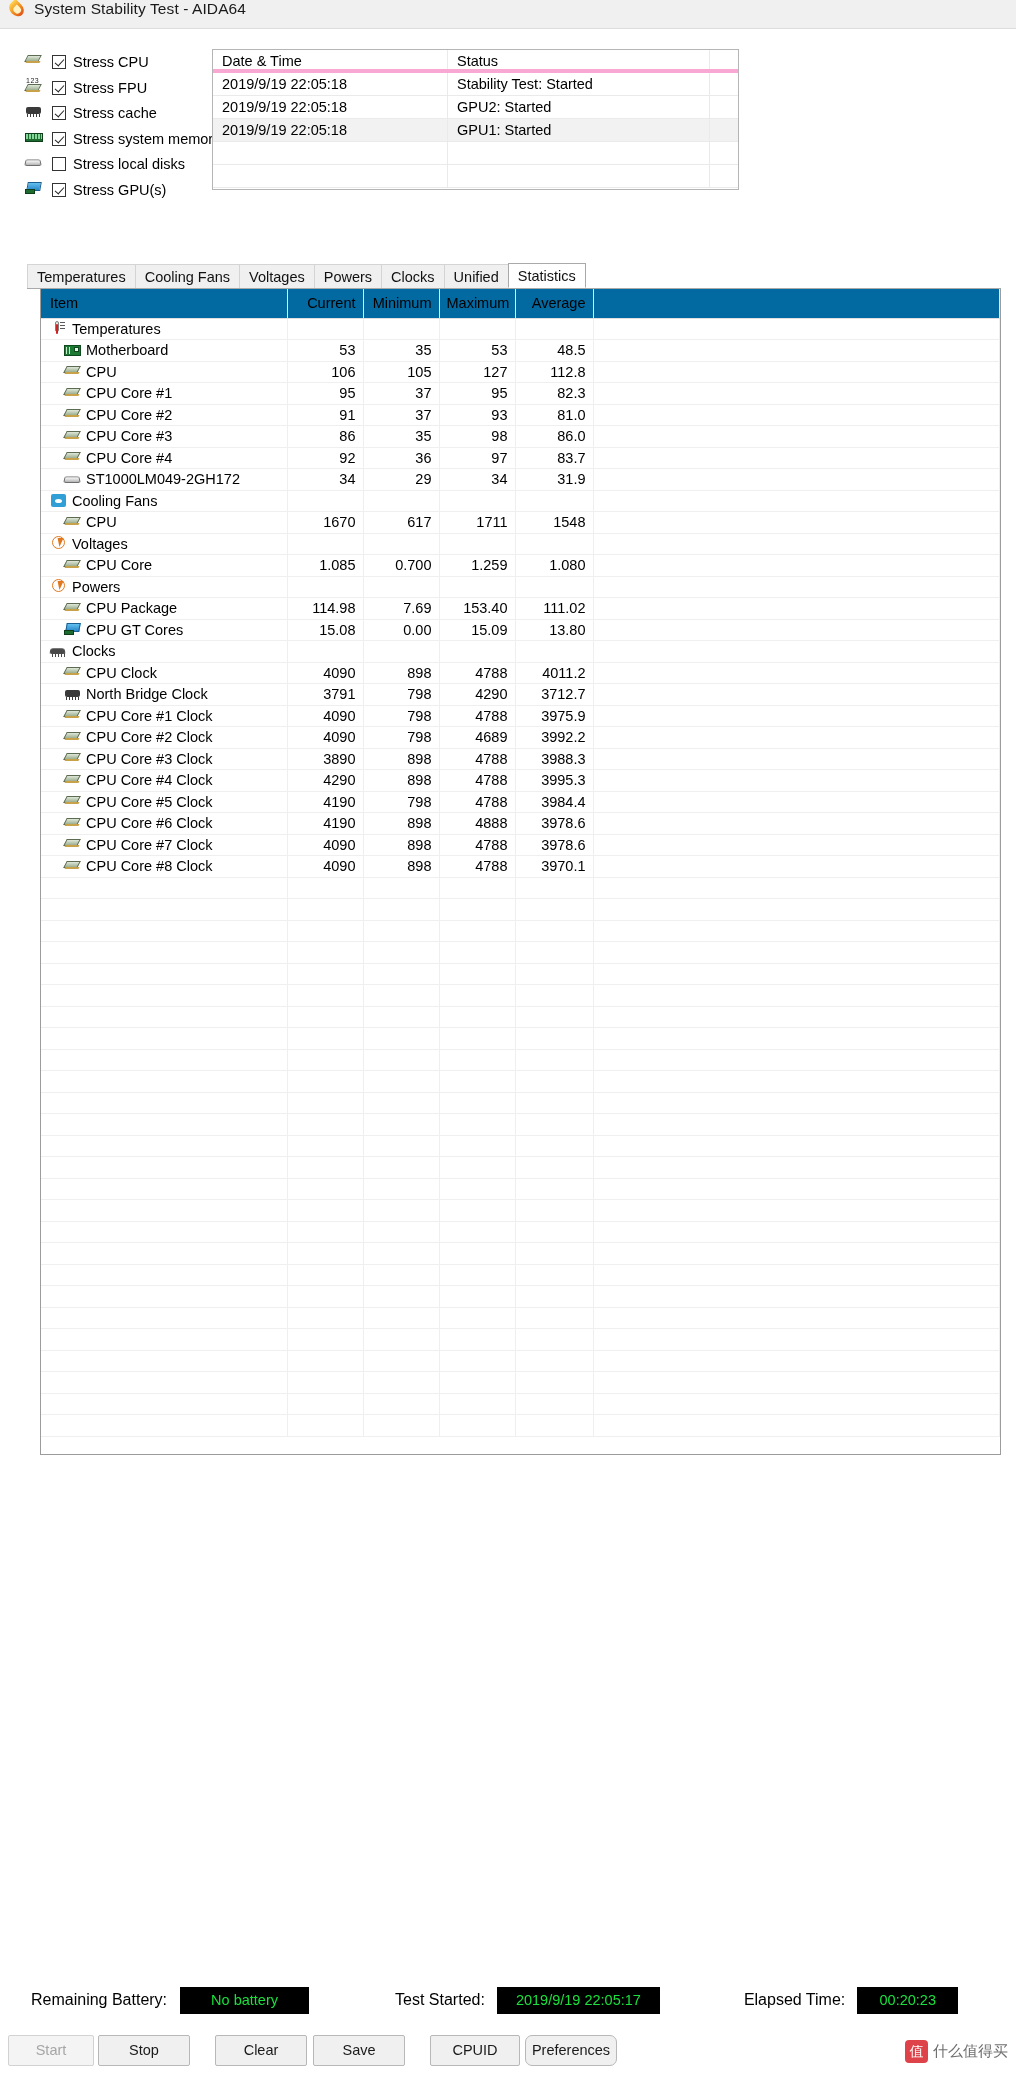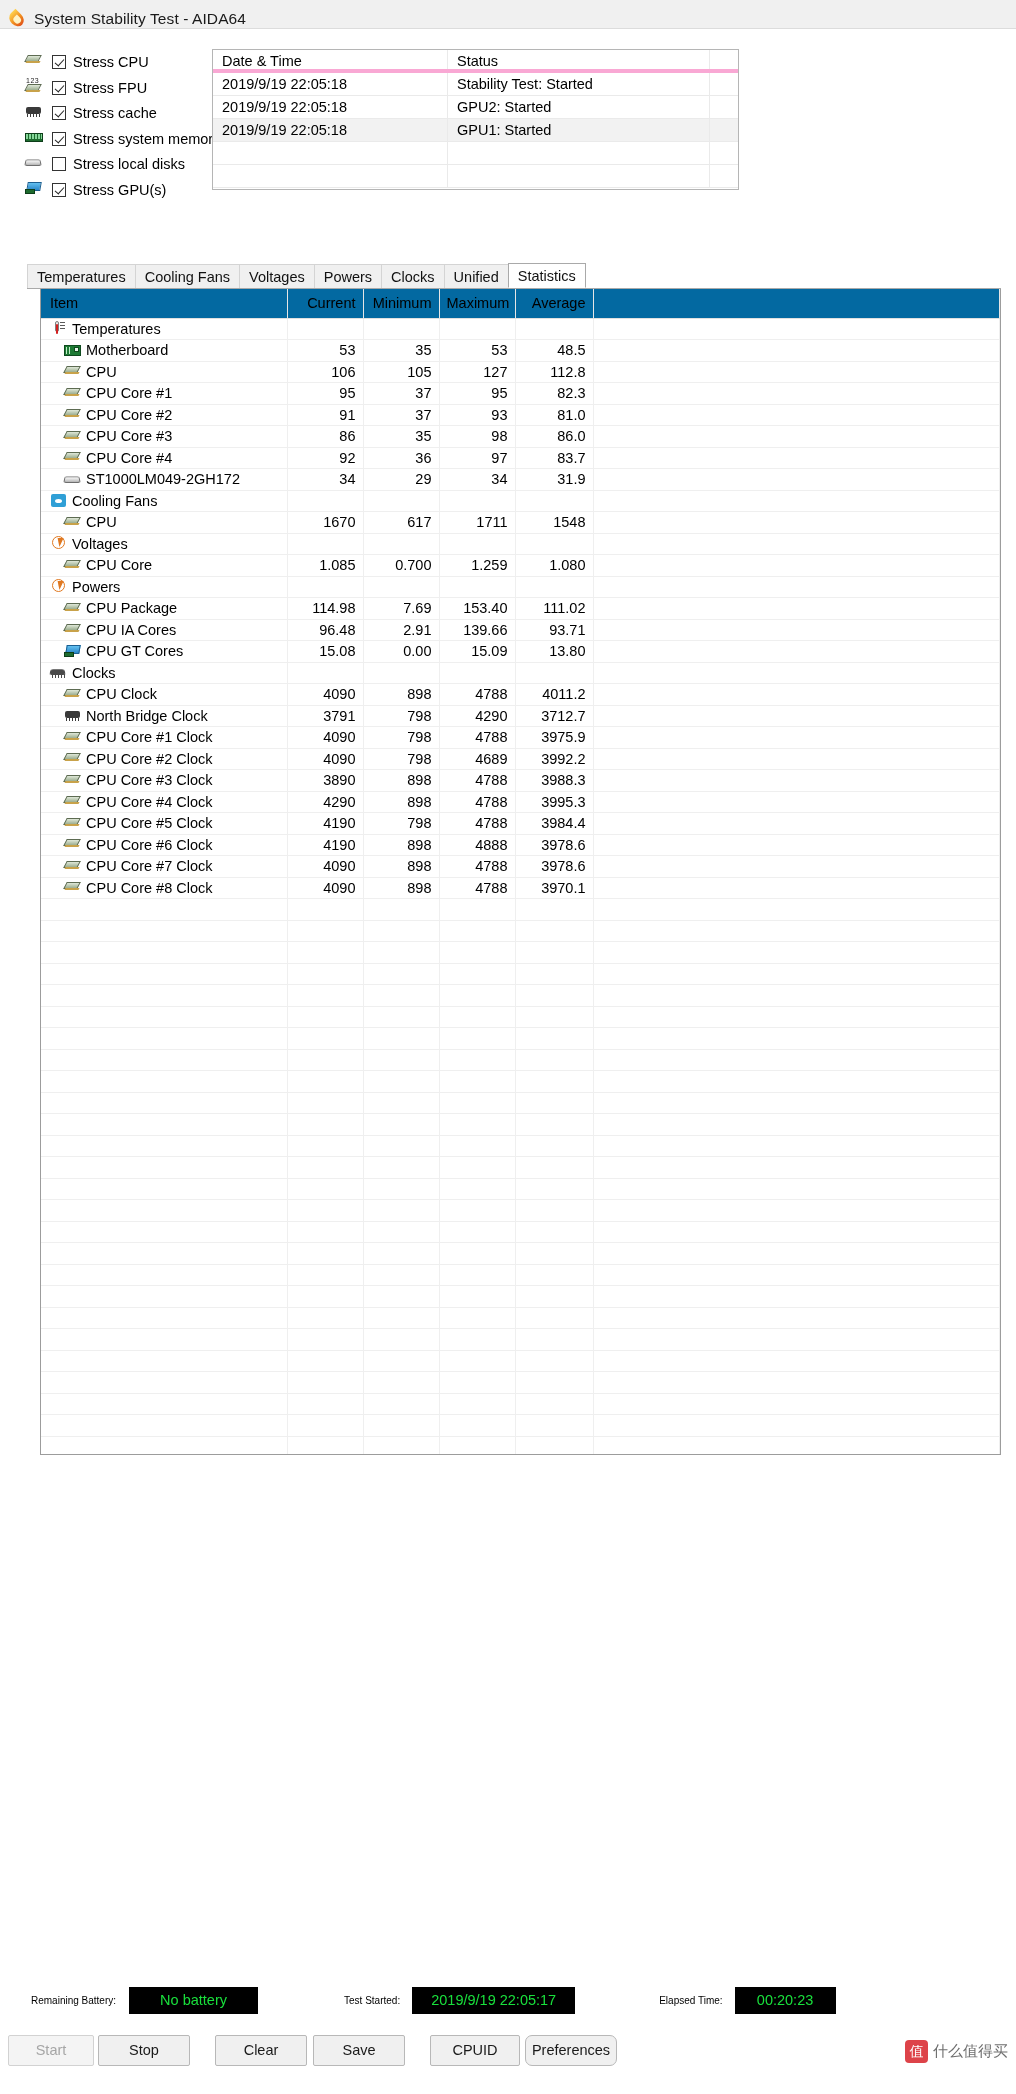--- a/index.html
+++ b/index.html
@@ -10,21 +10,21 @@
     font-size:15px;
     color:#000000;
     overflow:hidden;
     position:relative;
   }
   
   .titlebar{
     height:29px;
     background:#f0f0f0;
     border-bottom:1px solid #dcdcdc;
-    display:flex; align-items:flex-end;
+    display:flex; align-items:flex-start;
     padding-left:8px;
     box-sizing:border-box;
   }
   .title-icon{
     width:18px;height:18px;margin-right:8px;position:relative;flex:none;
   }
   .title-text{font-size:15.5px;color:#1a1a1a;letter-spacing:.1px;}
 
   
   .upper{
@@ -209,21 +209,21 @@
   .ic-clock b{
     position:absolute;left:3px;top:9px;width:13px;height:4px;
     background:repeating-linear-gradient(90deg,#4a4a4a 0 1px,transparent 1px 3px);
   }
 
   
   .statusbar{
     position:absolute; left:0; top:1978px; width:1016px; height:44px;
     display:flex; align-items:center;
   }
-  .sb-label{font-size:10px;white-space:nowrap;}
+  .sb-label{font-size:16px;white-space:nowrap;}
   .sb-value{
     background:#000; color:#19e03c; font-family:"Liberation Sans","DejaVu Sans",sans-serif;
     font-size:14.5px; text-align:center; height:27px; line-height:27px;
     box-sizing:border-box;
   }
 
   
   .buttons{
     position:absolute; left:0; top:2035px; width:1016px; height:45px;
   }
@@ -599,36 +599,20 @@
           </td>
           <td class="t-num">114.98</td>
           <td class="t-num">7.69</td>
           <td class="t-num">153.40</td>
           <td class="t-num">111.02</td>
           <td></td>
         </tr>
         <tr class="lvl1">
           <td class="t-item">
             <div class="cell-in">
-              <span class="ico ic-cpu">
-                <i></i>
-                <b></b>
-              </span>
-              <span>CPU IA Cores</span>
-            </div>
-          </td>
-          <td class="t-num">96.48</td>
-          <td class="t-num">2.91</td>
-          <td class="t-num">139.66</td>
-          <td class="t-num">93.71</td>
-          <td></td>
-        </tr>
-        <tr class="lvl1">
-          <td class="t-item">
-            <div class="cell-in">
               <span class="ico ic-gpu">
                 <i></i>
                 <b></b>
               </span>
               <span>CPU GT Cores</span>
             </div>
           </td>
           <td class="t-num">15.08</td>
           <td class="t-num">0.00</td>
           <td class="t-num">15.09</td>

